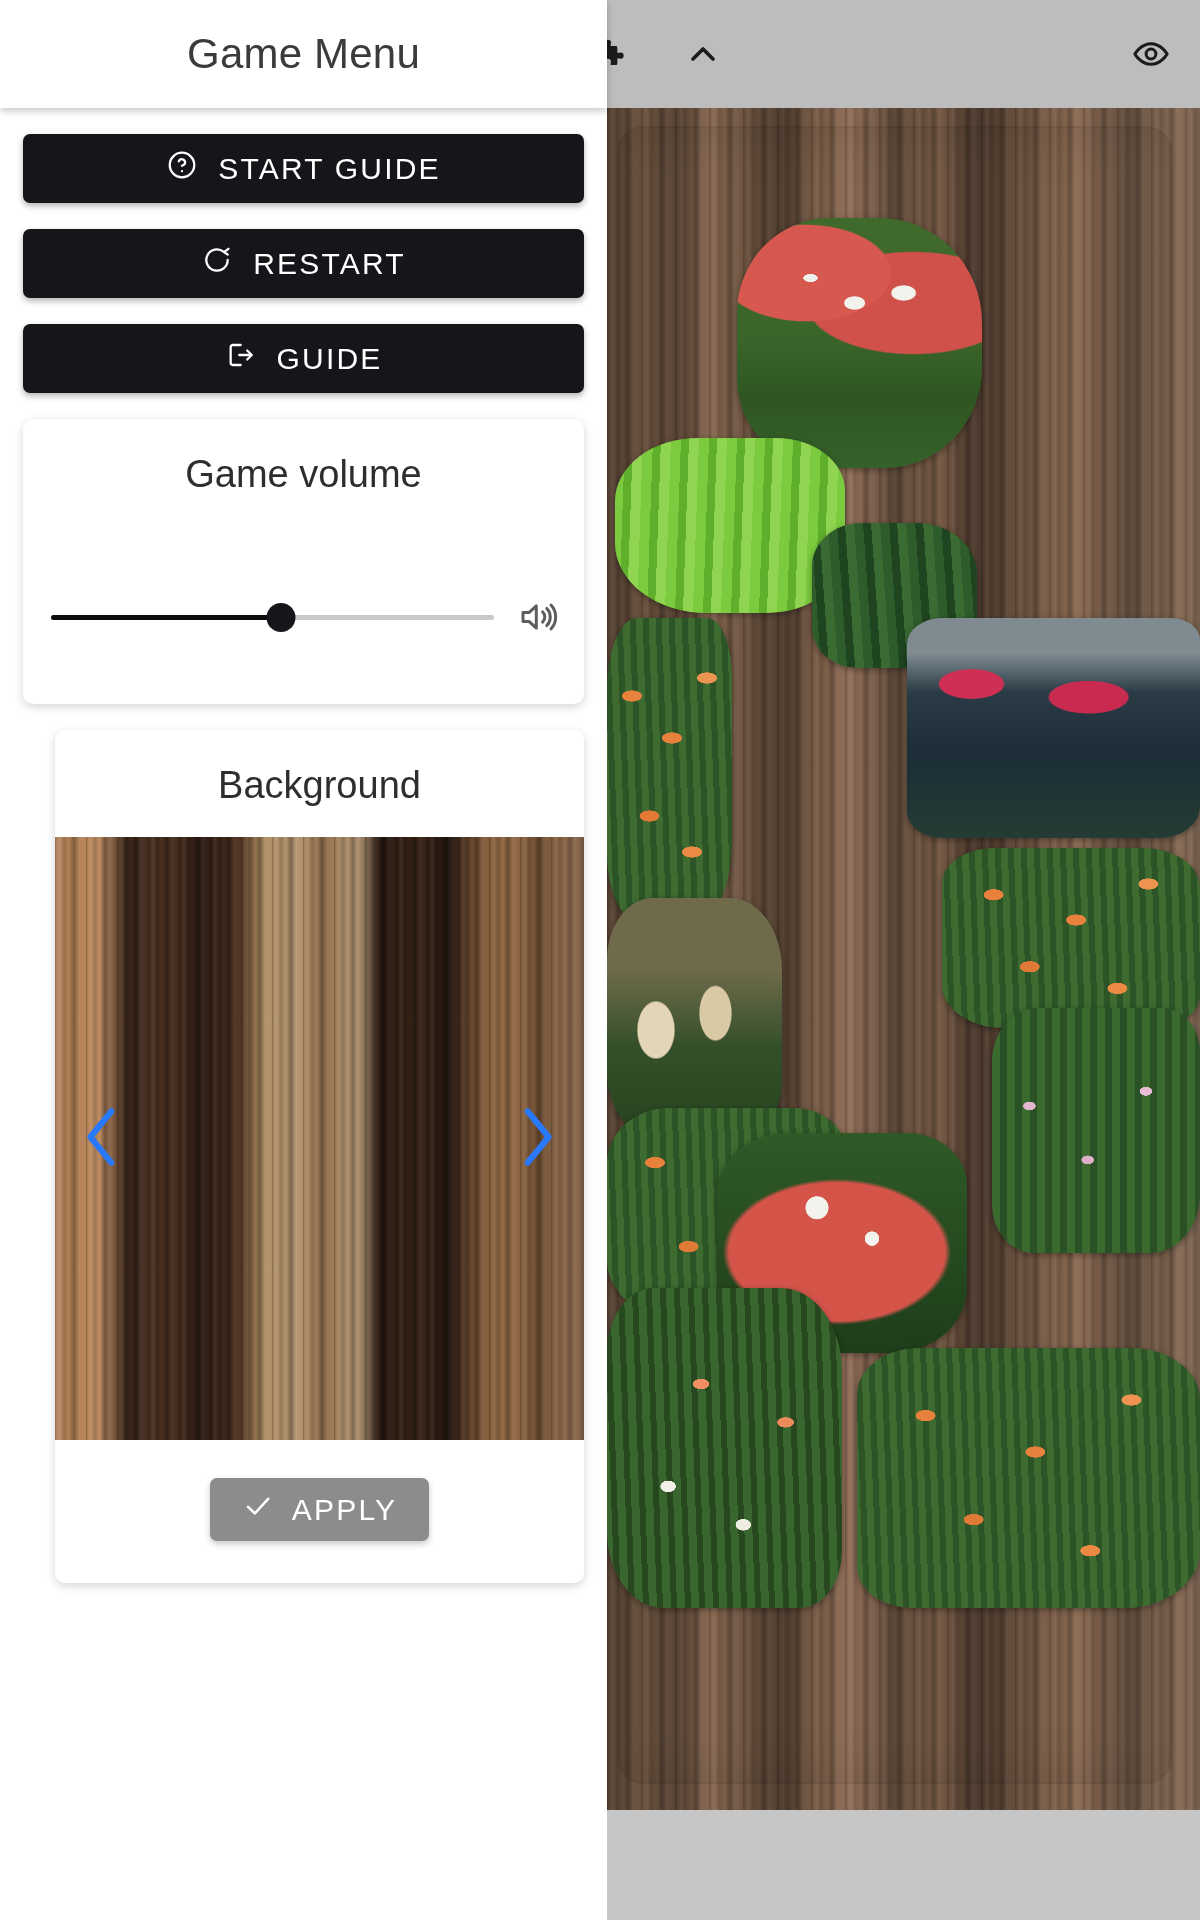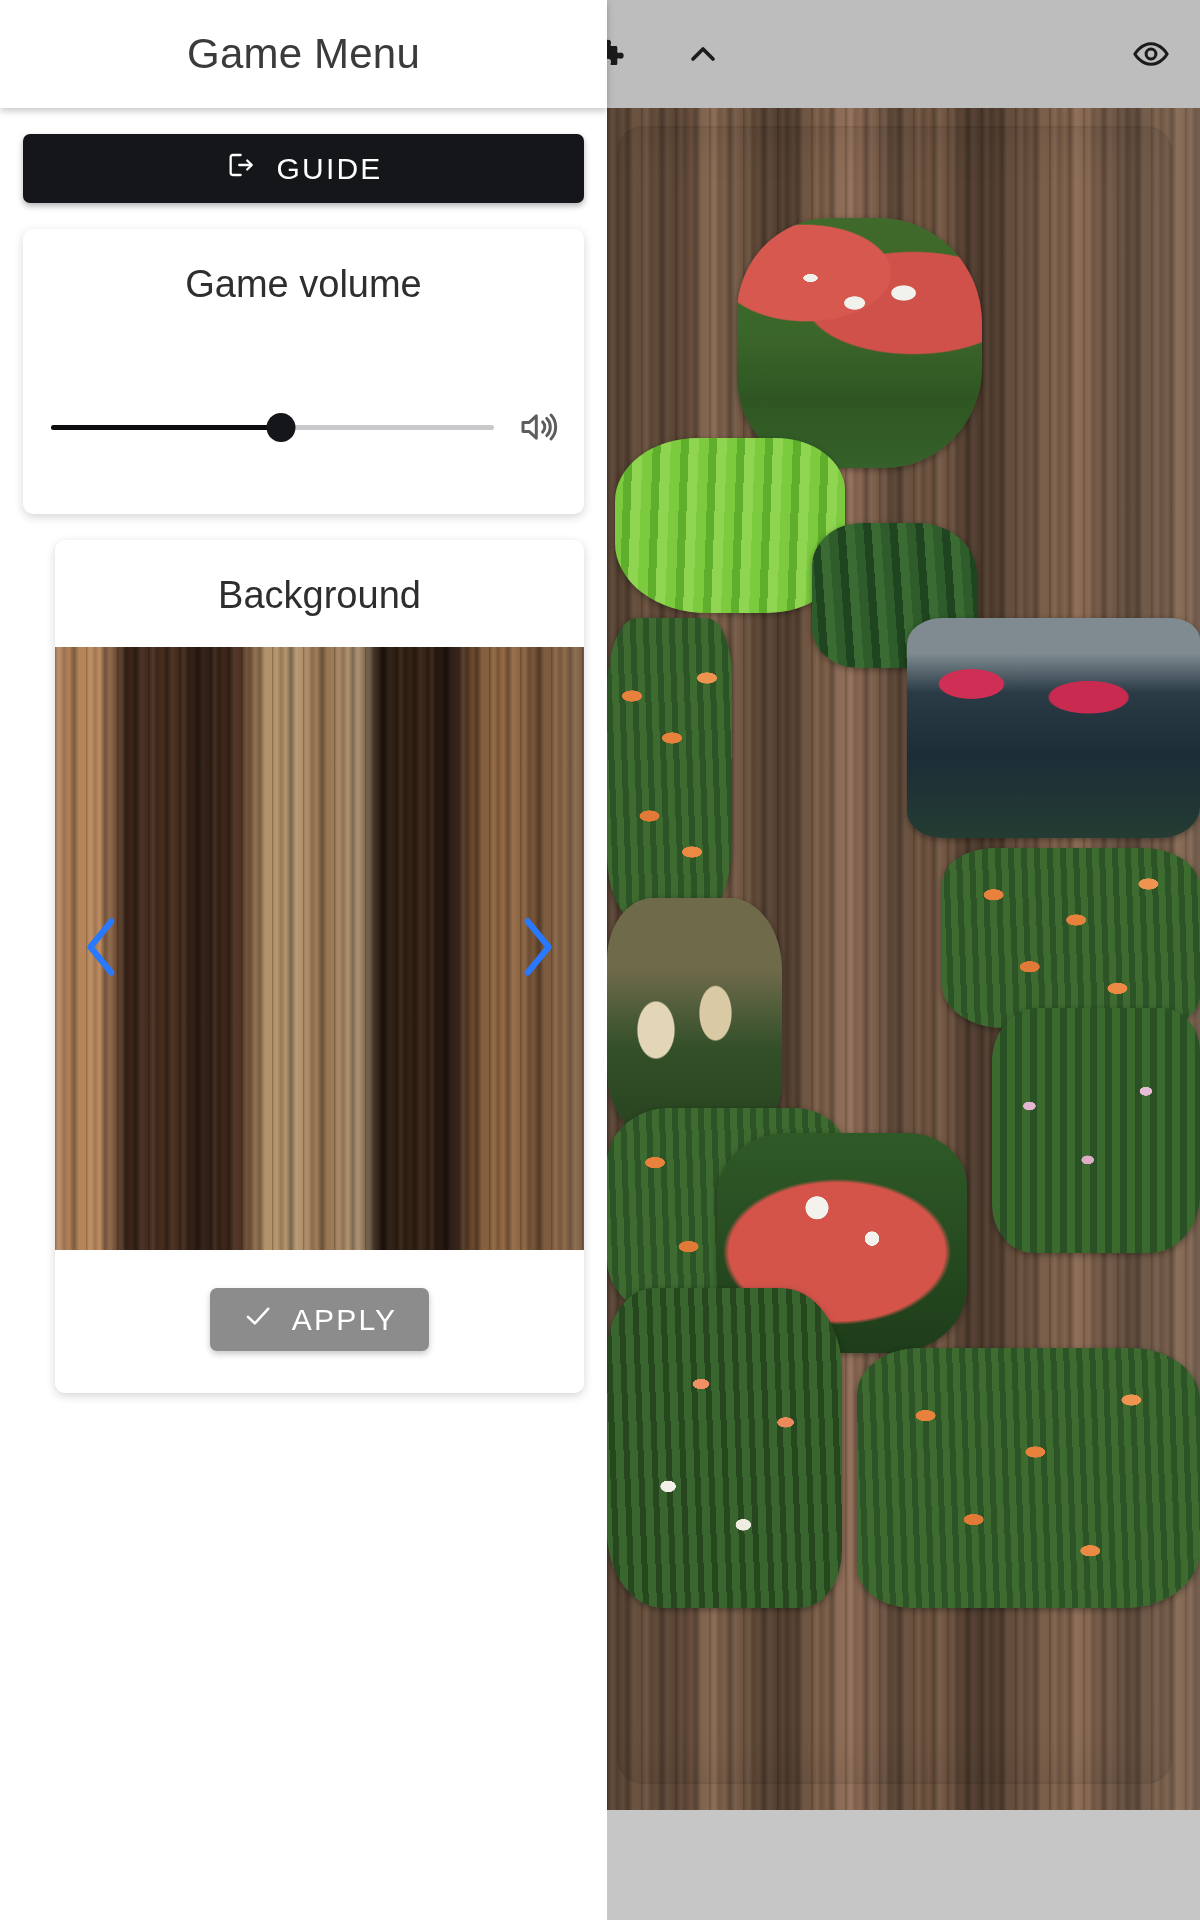--- a/index.html
+++ b/index.html
@@ -265,21 +265,40 @@
 </div>
 
 <div id="menu-panel">
 
   <div id="menu-header">
     <div id="menu-title">Game Menu</div>
   </div>
 
   <div id="menu-body">
 
-
+    <button class="menu-btn">
+      <span>
+        <svg width="32" height="32" viewBox="0 0 24 24" fill="none" stroke="currentColor" stroke-width="1.7" stroke-linecap="round" stroke-linejoin="round" aria-hidden="true">
+          <circle cx="12" cy="12" r="9.2"></circle>
+          <path d="M9.6 9.3a2.45 2.45 0 0 1 4.76.8c0 1.65-2.4 2.45-2.4 2.45"></path>
+          <circle cx="12" cy="16.6" r=".85" fill="currentColor" stroke="none"></circle>
+        </svg>
+      </span>
+      <span>START GUIDE</span>
+    </button>
+
+    <button class="menu-btn">
+      <span>
+        <svg width="32" height="32" viewBox="0 0 24 24" fill="none" stroke="currentColor" stroke-width="1.7" stroke-linecap="round" stroke-linejoin="round" aria-hidden="true">
+          <path d="M20 12a8 8 0 1 1-3.1-6.3"></path>
+          <polyline points="20.6 3.6 17.2 6.1 20 7.9"></polyline>
+        </svg>
+      </span>
+      <span>RESTART</span>
+    </button>
 
     <button class="menu-btn">
       <span>
         <svg width="32" height="32" viewBox="0 0 24 24" fill="none" stroke="currentColor" stroke-width="1.7" stroke-linecap="round" stroke-linejoin="round" aria-hidden="true">
           <path d="M12.5 4.5H6.6A1.6 1.6 0 0 0 5 6.1v11.8a1.6 1.6 0 0 0 1.6 1.6h5.9"></path>
           <line x1="11.4" y1="12" x2="20.4" y2="12"></line>
           <polyline points="17.4 8.6 20.8 12 17.4 15.4"></polyline>
         </svg>
       </span>
       <span>GUIDE</span>

